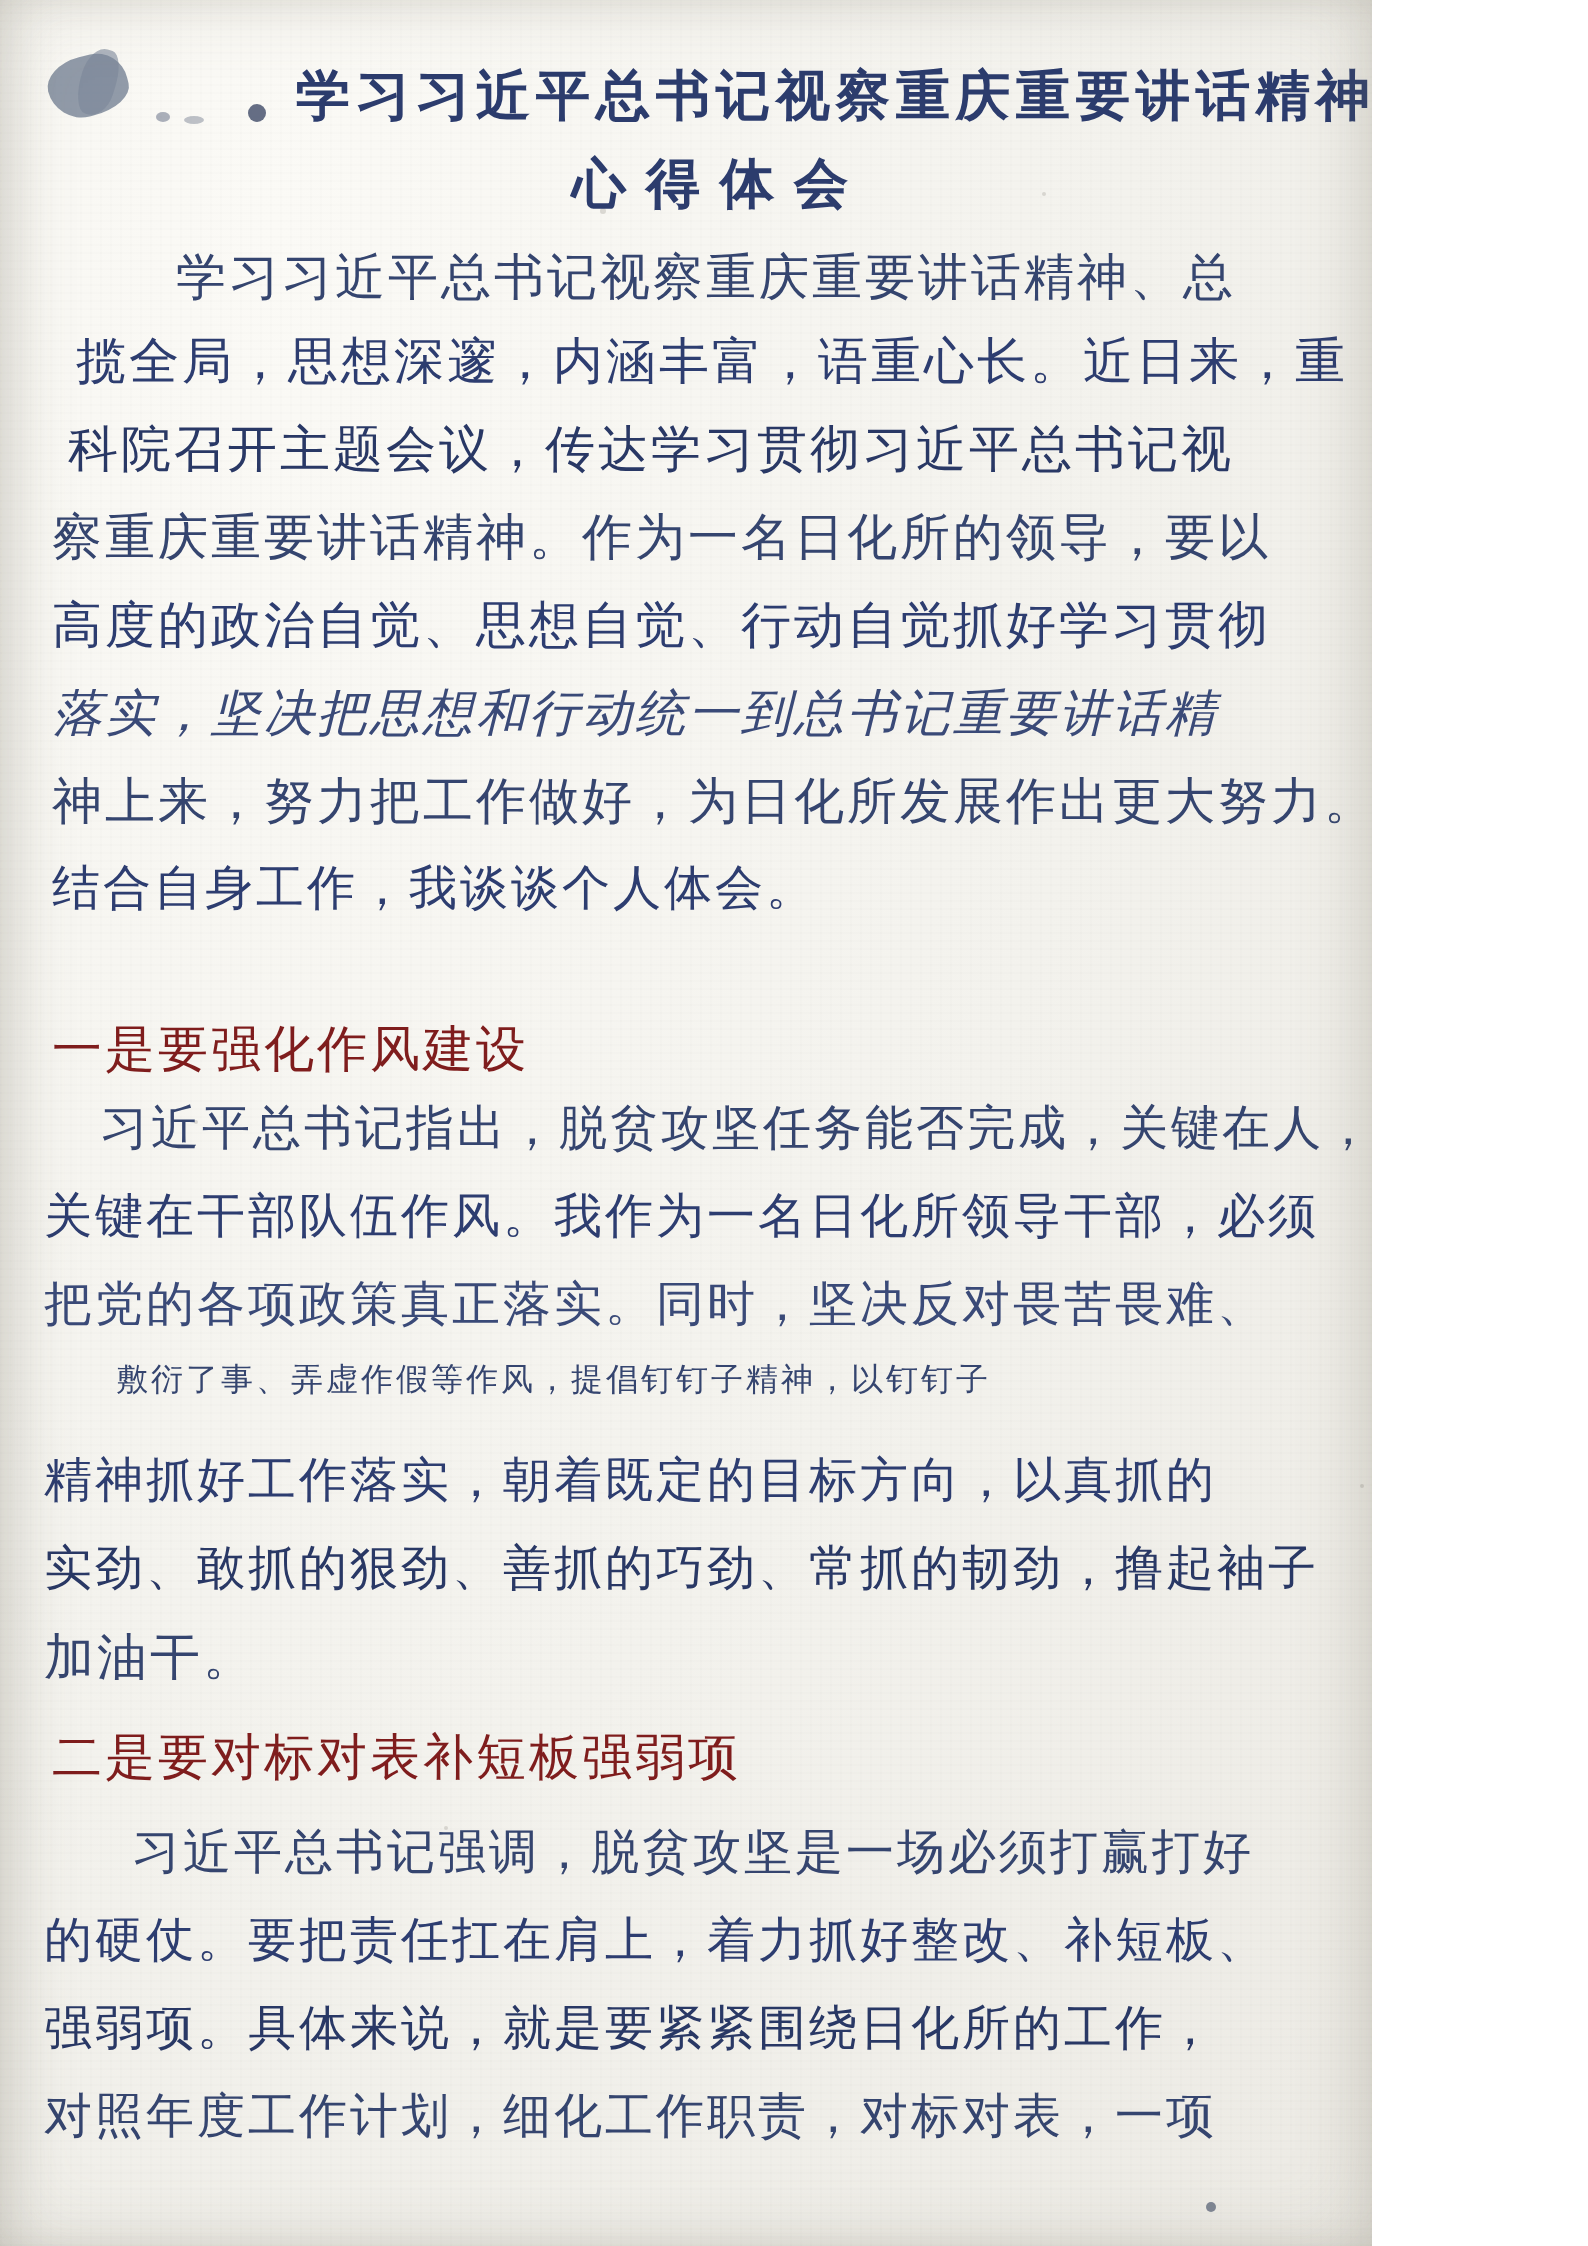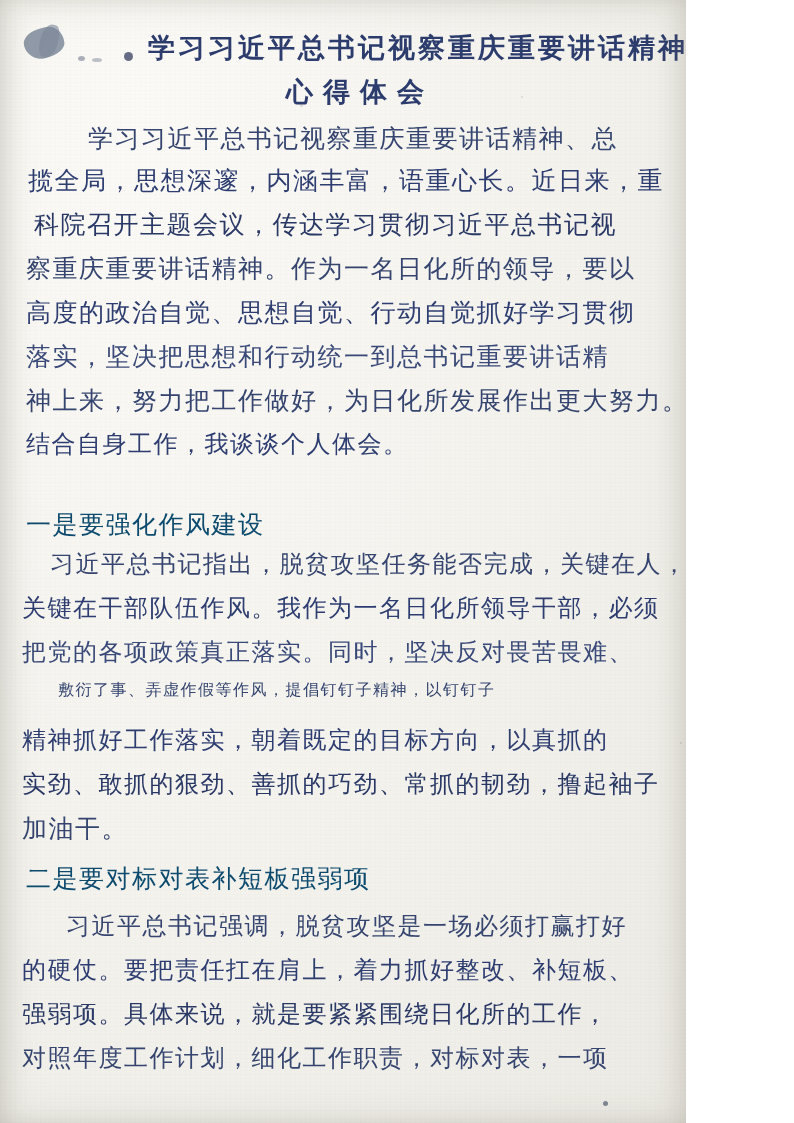--- a/index.html
+++ b/index.html
@@ -87,21 +87,21 @@
     font-weight: 600;
     color: #2c3c6d;
   }
   .body-line {
     font-size: 25px;
     letter-spacing: 1.5px;
   }
   .heading-line {
     font-size: 25px;
     letter-spacing: 1.5px;
-    color: #0c4a6e;
+    color: #7f1d1d;
   }
 
   
   .smudge {
     position: absolute;
     left: 18px;
     top: 22px;
     width: 118px;
     height: 56px;
     pointer-events: none;
@@ -149,25 +149,25 @@
     <div class="dot" style="left:106px;top:30px;width:9px;height:9px;opacity:.85;"></div>
   </div>
   <div class="bottom-dot"></div>
 
   <div class="hw">
 
     <div class="line title i1" style="left:148px;top:30px;">学习习近平总书记视察重庆重要讲话精神</div>
     <div class="line title2 i1" style="left:286px;top:74px;text-align:right;">心得体会</div>
 
     <div class="line body-line i2" style="left:88px;top:122px;">学习习近平总书记视察重庆重要讲话精神、总</div>
-    <div class="line body-line i1" style="left:28px;top:164px;">揽全局，思想深邃，内涵丰富，语重心长。近日来，重</div>
+    <div class="line body-line i1" style="left:38px;top:164px;">揽全局，思想深邃，内涵丰富，语重心长。近日来，重</div>
     <div class="line body-line i3" style="left:34px;top:208px;">科院召开主题会议，传达学习贯彻习近平总书记视</div>
     <div class="line body-line i2" style="left:26px;top:252px;">察重庆重要讲话精神。作为一名日化所的领导，要以</div>
     <div class="line body-line i1" style="left:26px;top:296px;">高度的政治自觉、思想自觉、行动自觉抓好学习贯彻</div>
-    <div class="line body-line i4" style="left:26px;top:340px;">落实，坚决把思想和行动统一到总书记重要讲话精</div>
+    <div class="line body-line i4" style="left:26px;top:340px;font-style:italic;">落实，坚决把思想和行动统一到总书记重要讲话精</div>
     <div class="line body-line i2" style="left:26px;top:384px;">神上来，努力把工作做好，为日化所发展作出更大努力。</div>
     <div class="line body-line i1" style="left:26px;top:428px;font-size:24px;">结合自身工作，我谈谈个人体会。</div>
 
     <div class="line heading-line i3" style="left:26px;top:508px;">一是要强化作风建设</div>
     <div class="line body-line i2" style="left:50px;top:548px;font-size:24px;">习近平总书记指出，脱贫攻坚任务能否完成，关键在人，</div>
     <div class="line body-line i1" style="left:22px;top:592px;font-size:24px;">关键在干部队伍作风。我作为一名日化所领导干部，必须</div>
     <div class="line body-line i4" style="left:22px;top:636px;font-size:24px;">把党的各项政策真正落实。同时，坚决反对畏苦畏难、</div>
     <div class="line body-line i2" style="left:22px;top:680px;font-size:16px;margin-left:36px;">敷衍了事、弄虚作假等作风，提倡钉钉子精神，以钉钉子</div>
     <div class="line body-line i1" style="left:22px;top:724px;font-size:24px;">精神抓好工作落实，朝着既定的目标方向，以真抓的</div>
     <div class="line body-line i3" style="left:22px;top:768px;font-size:24px;">实劲、敢抓的狠劲、善抓的巧劲、常抓的韧劲，撸起袖子</div>

